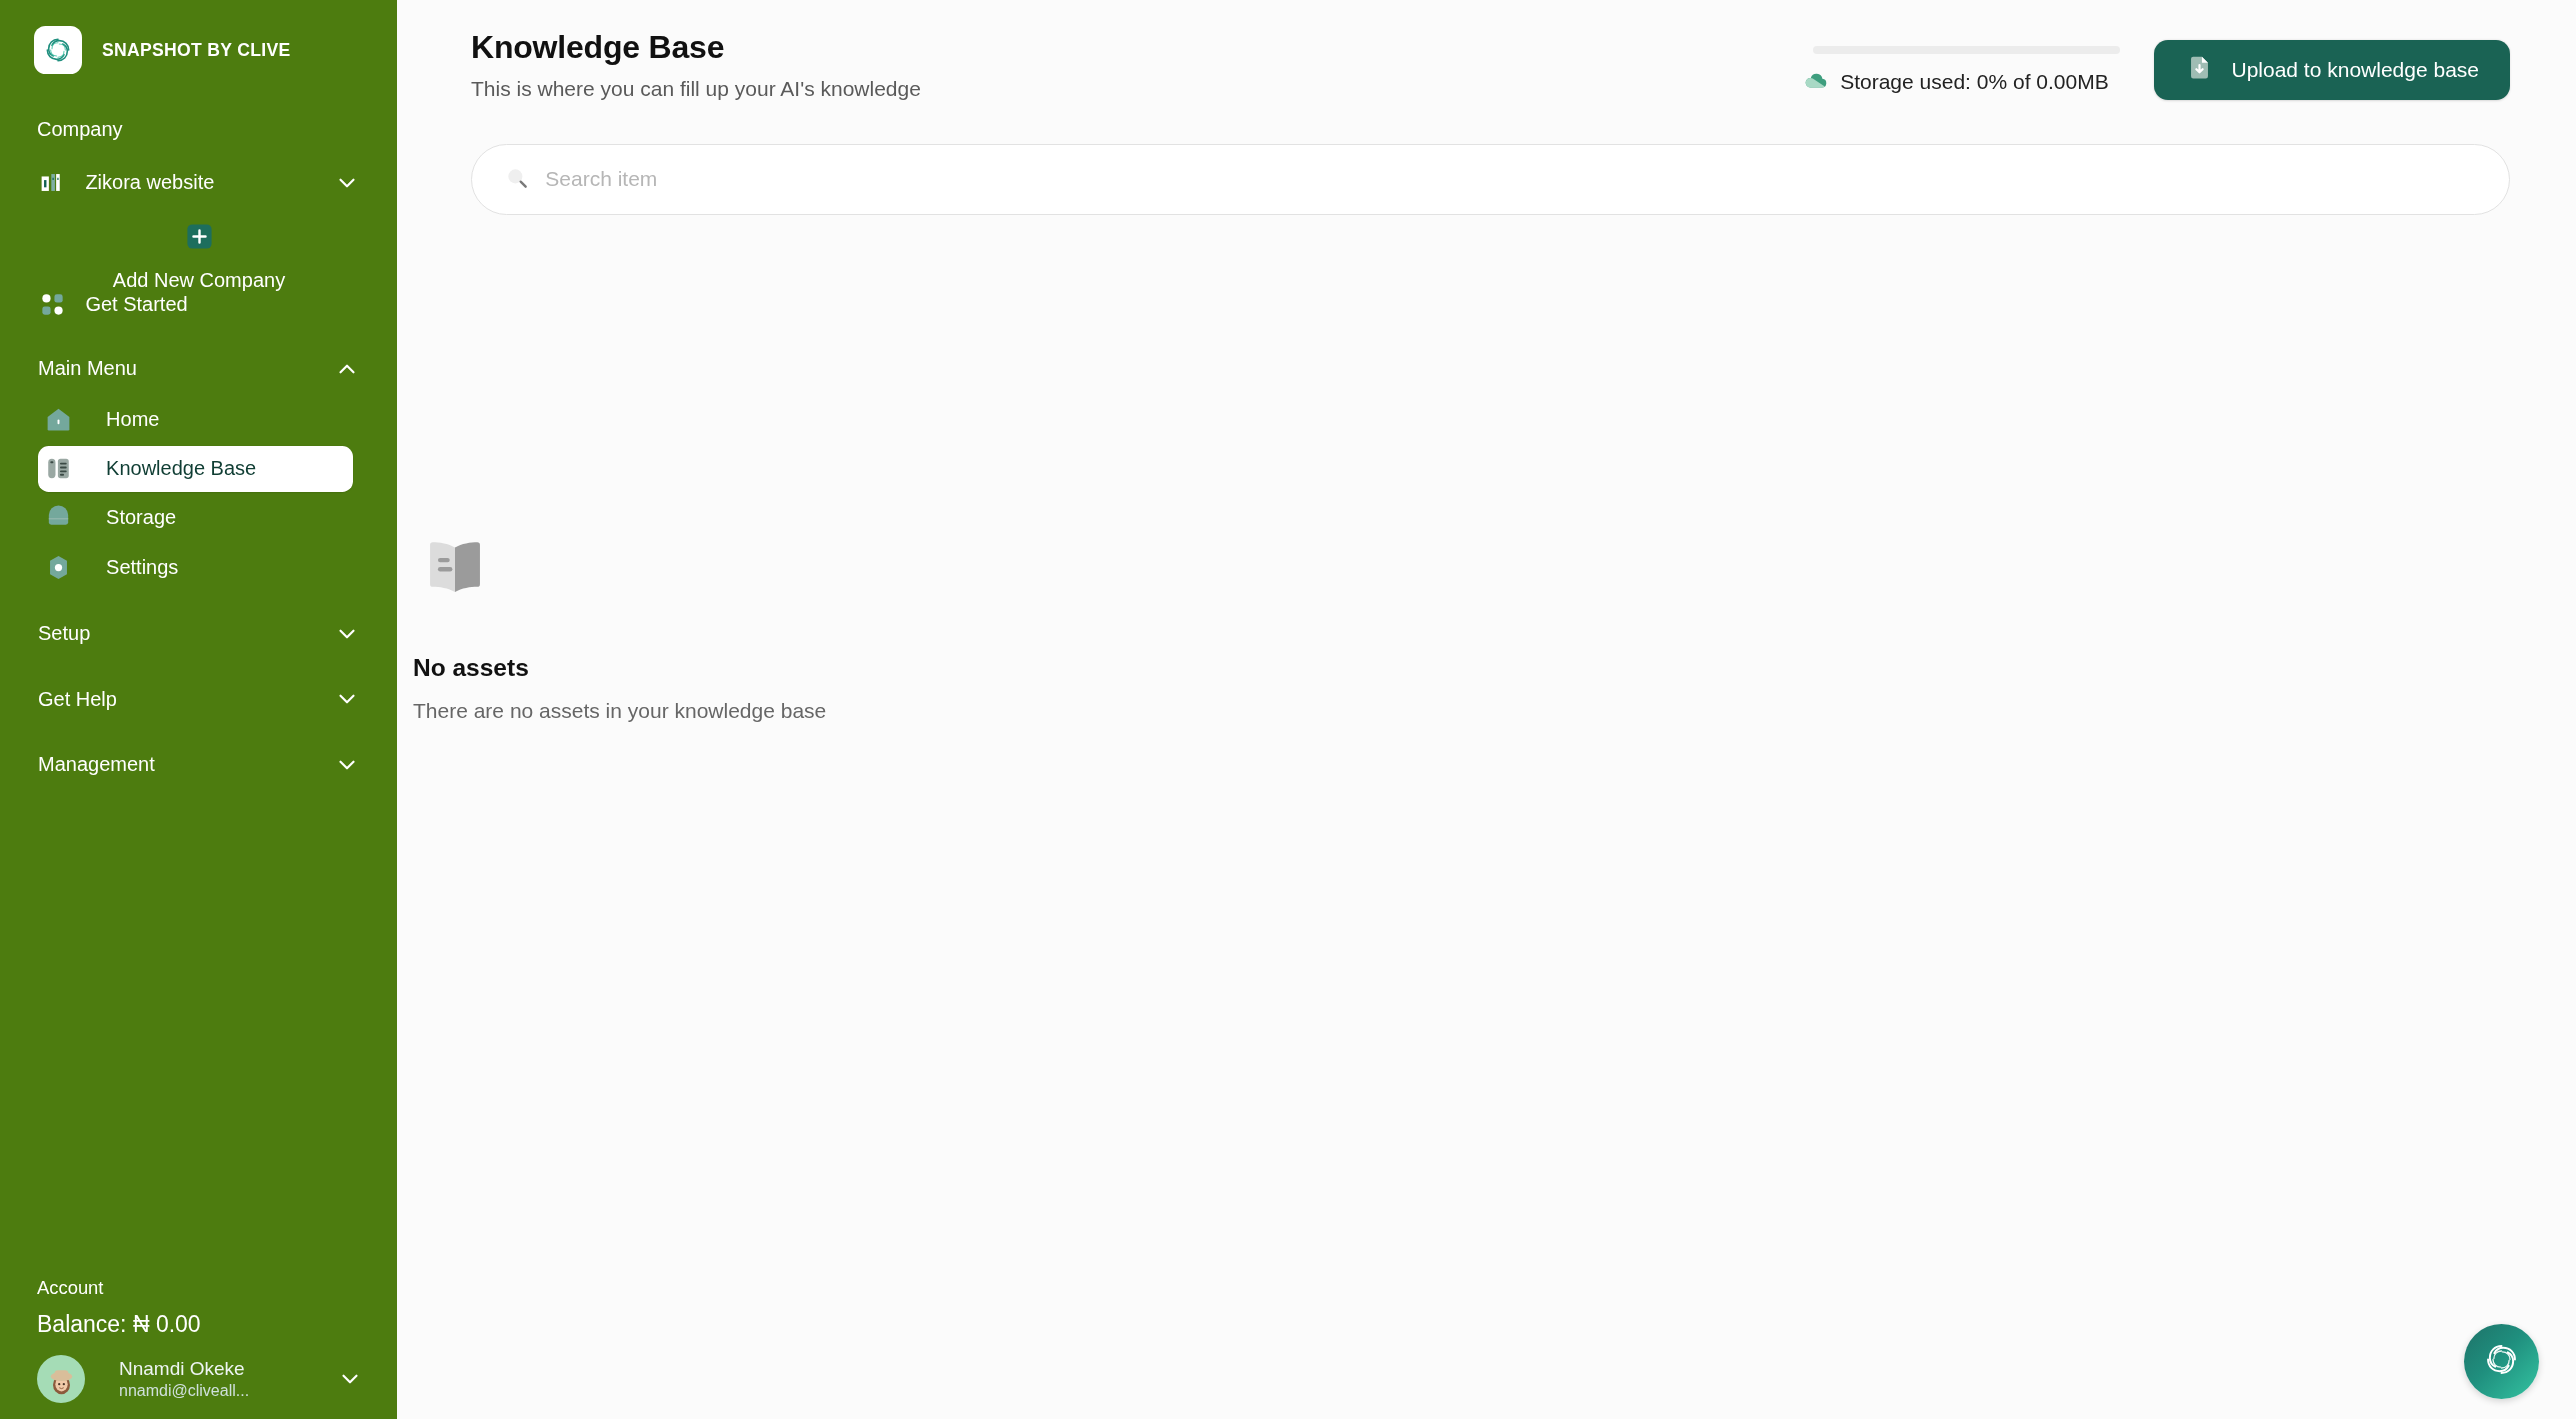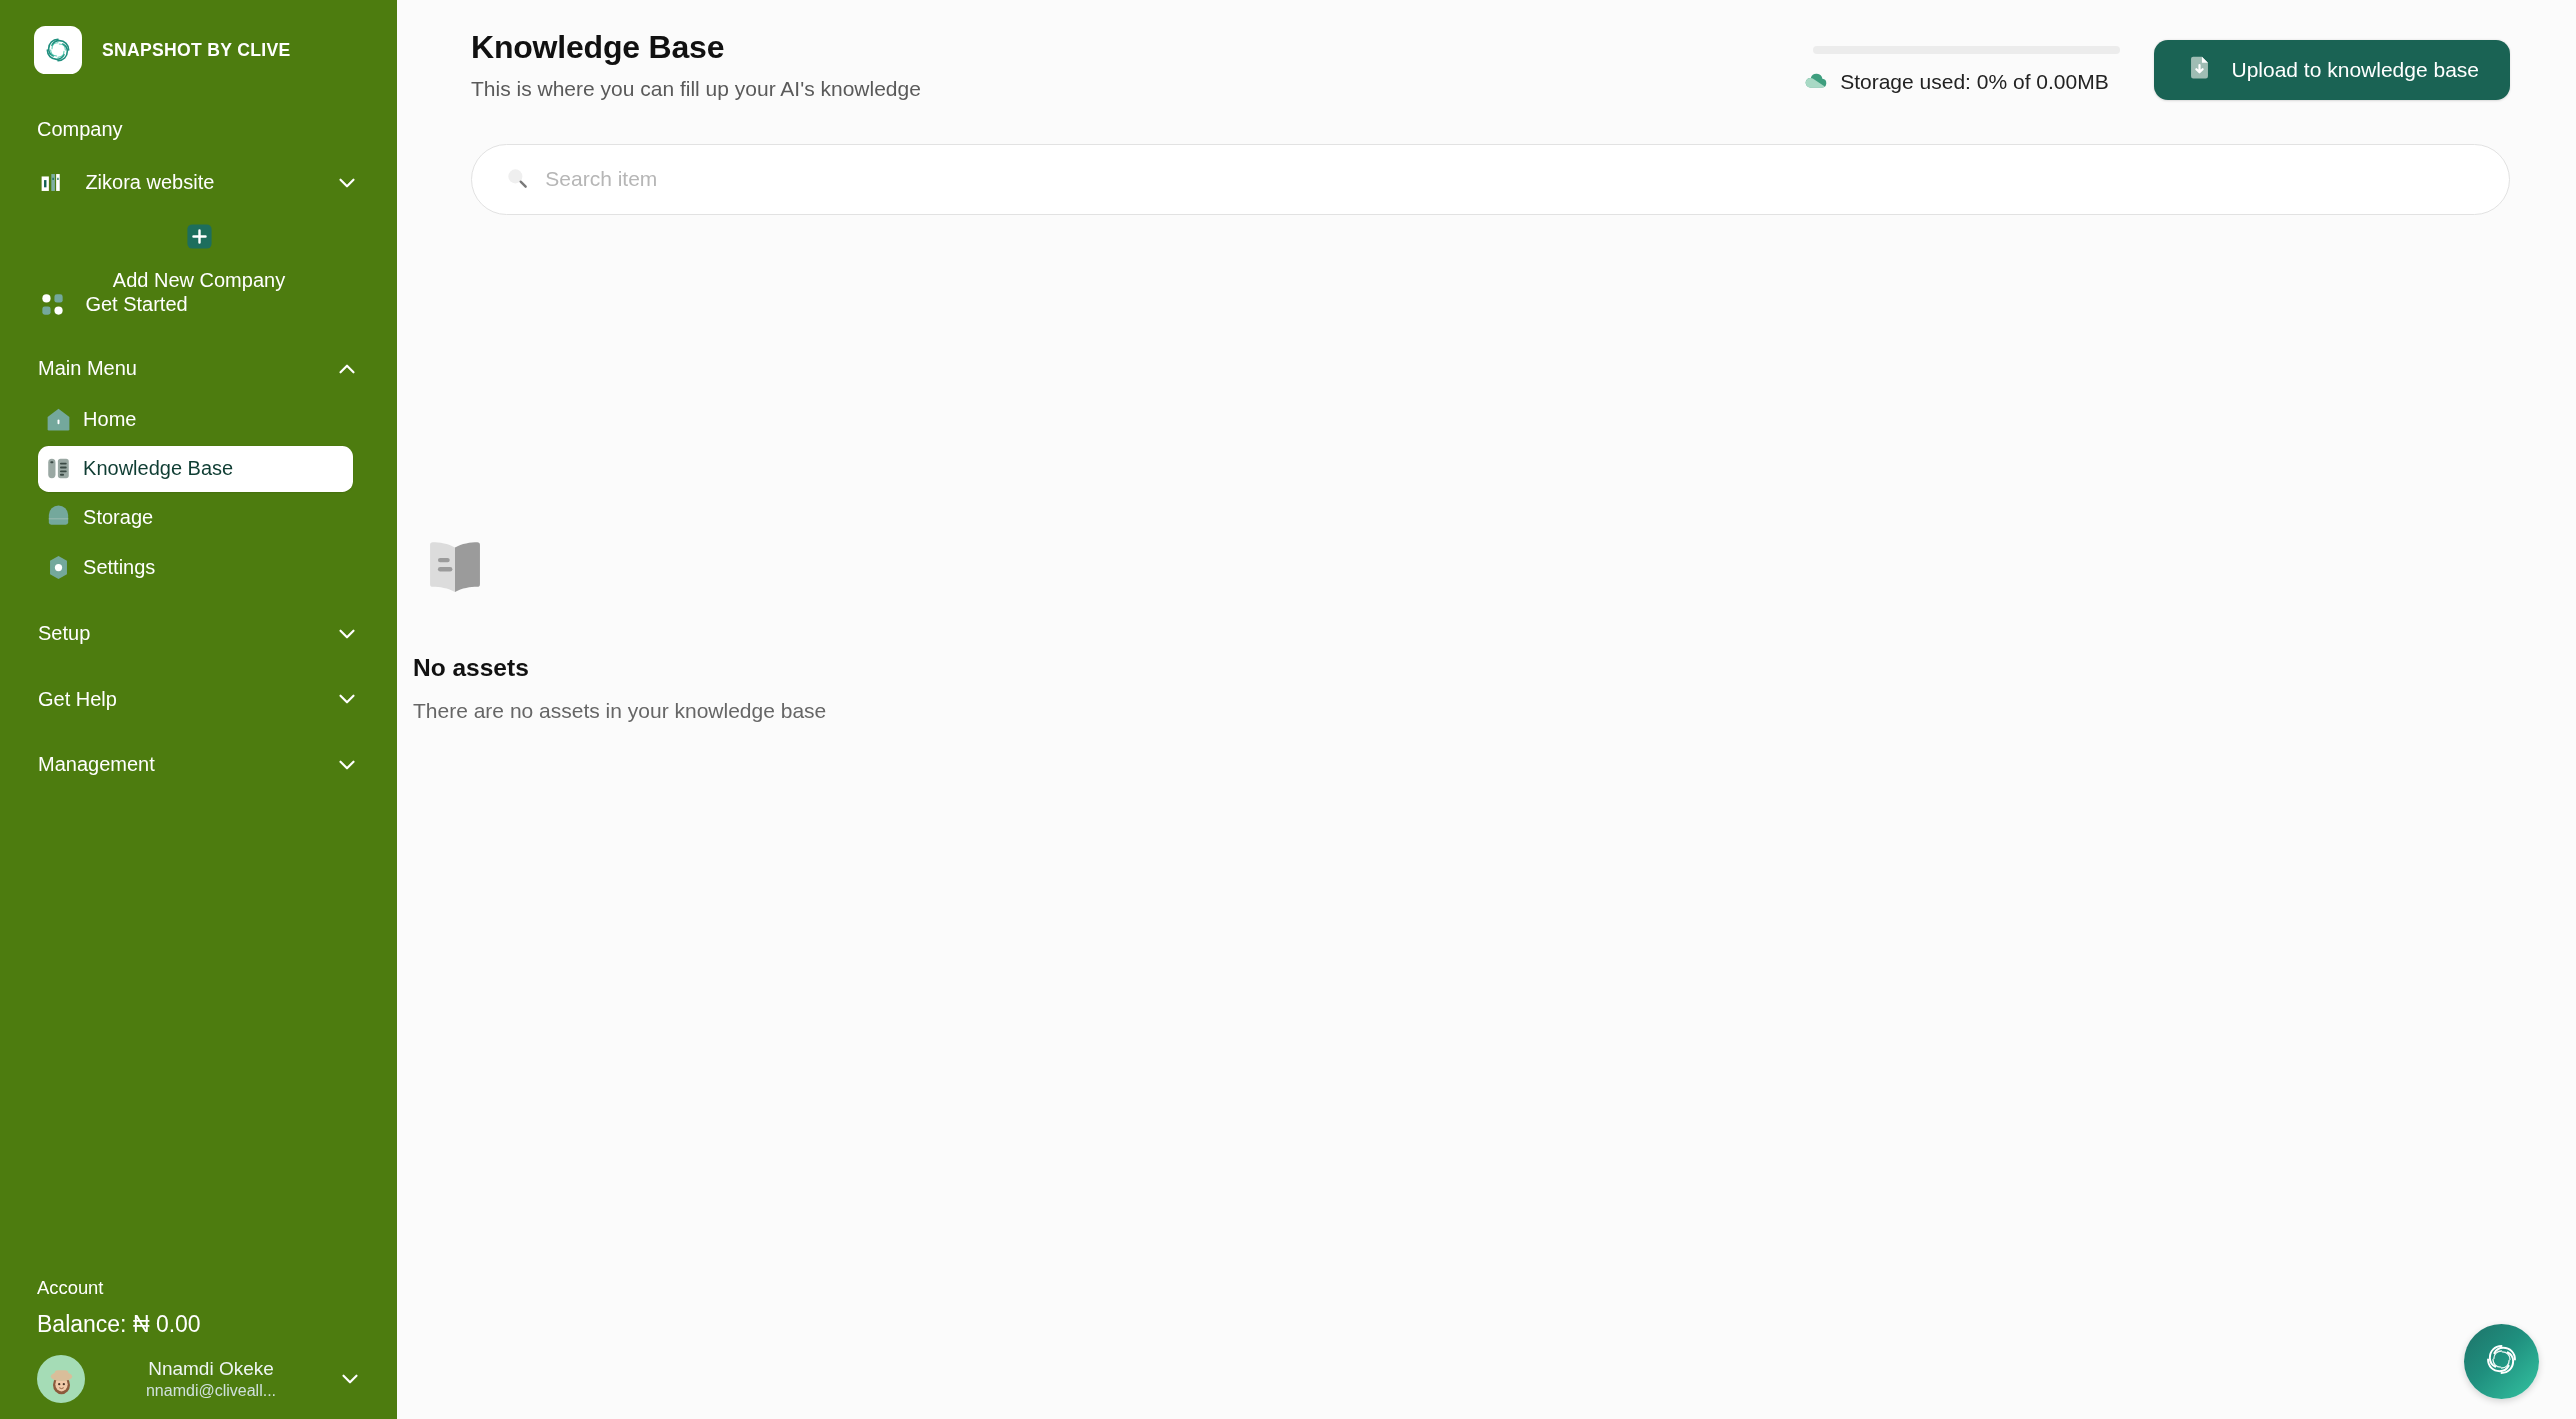--- a/index.html
+++ b/index.html
@@ -43,21 +43,21 @@
     font-size: 20px;
     color: #ffffff;
     height: 41px;
   }
   .section-head.company { margin-top: 35px; }
 
   .chev { width: 26px; height: 26px; flex: 0 0 26px; display:block; }
 
   .nav-item {
     display: flex; align-items: center;
-    gap: 10px;
+    gap: 33px;
     height: 46px;
     margin: 0 44px 0 38px;
     padding-left: 6.1px;
     font-size: 20px;
     color: #ffffff;
     border-radius: 10.7px;
     position: relative;
     cursor: pointer;
   }
   .nav-item .ico { width: 29px; height: 29px; flex: 0 0 29px; display:block; }
@@ -97,21 +97,20 @@
     left: 0; bottom: 0;
     width: 397px;
     padding: 0 0 17px 37px;
   }
   .account-title { font-size: 18.4px; color:#ffffff; margin-bottom: 12.3px; }
   .balance { font-size: 23px; color:#ffffff; margin-bottom: 17px; }
   .account-user {
     display:flex; align-items:center; gap: 34px;
     padding-right: 34px;
     cursor: pointer;
-    text-align: center;
   }
   .avatar {
     width: 48px; height: 48px; border-radius: 50%;
     background: #A5DCB6;
     flex: 0 0 48px;
     display:flex; align-items:center; justify-content:center;
     overflow:hidden;
   }
   .user-meta { flex: 1; line-height: 1.25; }
   .user-name { font-size: 19px; color:#eef5f3; }

